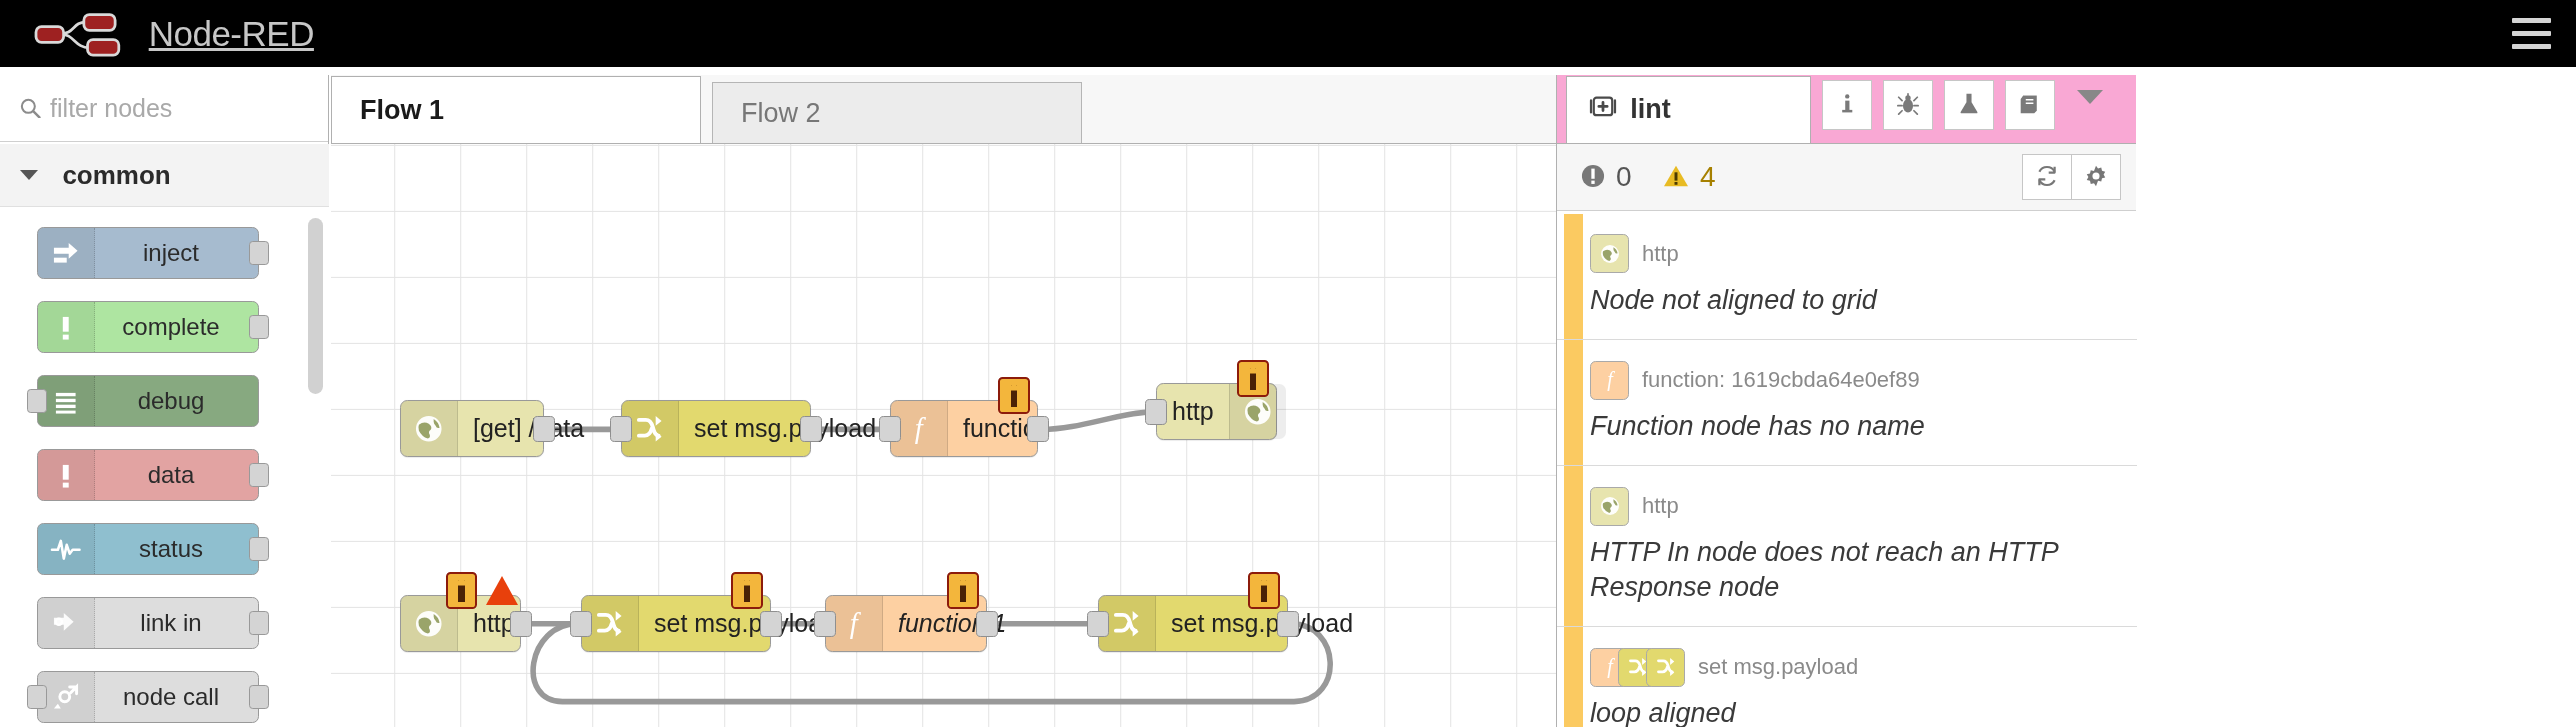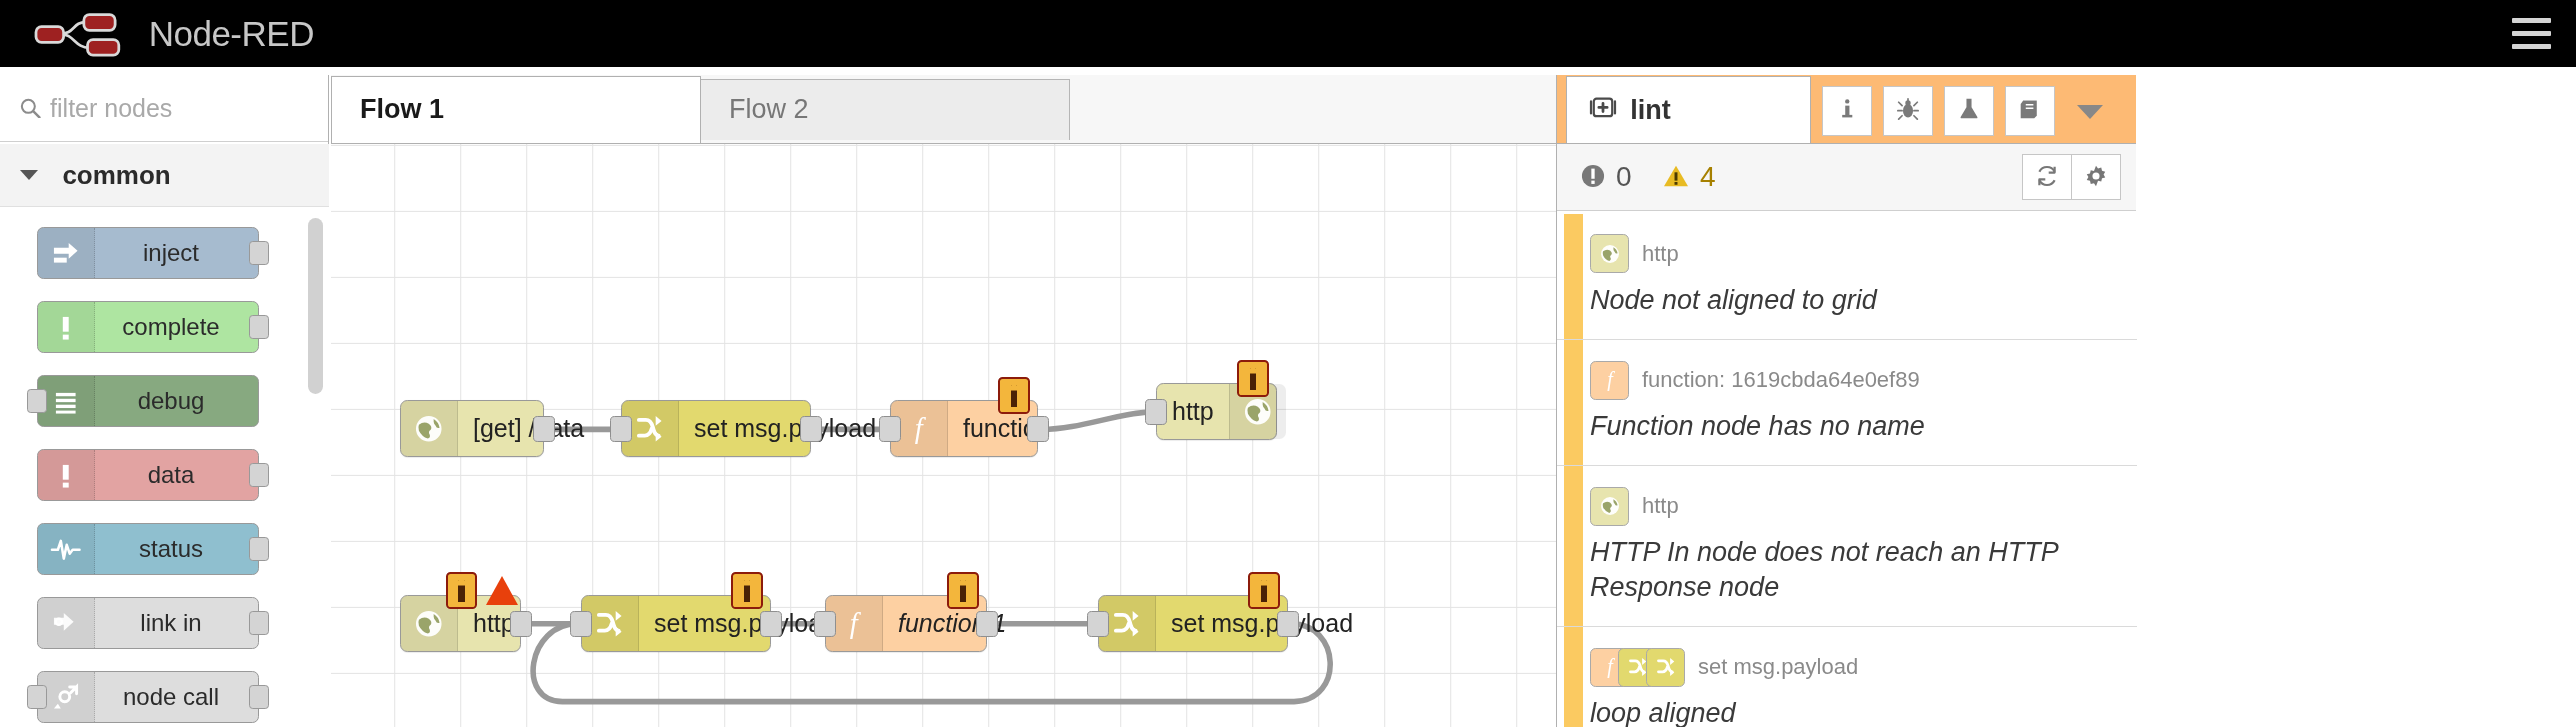--- a/index.html
+++ b/index.html
@@ -14,21 +14,21 @@
   #header {
     position: absolute; top: 0; left: 0;
     width: 2576px; height: 67px;
     background: #000000;
     display: flex; align-items: center;
   }
   #brand { display: flex; align-items: center; margin-left: 32px; }
   #brand-logo { width: 100px; height: 46px; }
   #brand-title {
     color: #c7c7c7; font-size: 35px; letter-spacing: -0.5px;
-    margin-left: 16.7px; font-weight: 400;
+    margin-left: 16.7px; font-weight: 400; text-decoration: underline;
   }
   #header-right {
     margin-left: auto; display: flex; align-items: center; height: 100%;
   }
   #deploy-btn {
     display: flex; align-items: center;
     background: #3b3b3b; height: 56px; border-radius: 2.8px;
     padding: 0 0 0 13px; margin-right: 16.7px; cursor: default;
   }
   #deploy-icon { width: 54px; height: 31.5px; opacity: .55; }
@@ -103,21 +103,21 @@
     position: absolute; right: 5.6px; top: 74px; width: 15px; height: 176px;
     background: #c9c9c9; border-radius: 7.4px; opacity: .85;
   }
 
   
   #center {
     position: absolute; left: 331px; top: 0; width: 1664px; height: 661px; background: #fff;
   }
   #tabbar {
     height: 69px; background: #f7f7f7; border-bottom: 1.9px solid #b0b0b0;
-    display: flex; align-items: center; position: relative;
+    display: flex; align-items: flex-end; position: relative; gap: 12px;
   }
   .tab {
     height: 61px; min-width: 370px; display: flex; align-items: center;
     padding: 0 28px; border: 0.9px solid #b5b5b5; border-bottom: none;
     margin-right: -0.9px; font-size: 27px;
   }
   .tab.active {
     background: #fff; color: #1a1a1a; font-weight: bold; height: 67px;
     border-color: #b0b0b0; position: relative; z-index: 2;
   }
@@ -197,22 +197,22 @@
   }
 
   svg.wires { position: absolute; inset: 0; width: 1664px; height: 593px; pointer-events: none; }
 
   
   #sidebar {
     position: absolute; right: 0; top: 0; width: 580px; height: 661px;
     background: #fff; border-left: 1.9px solid #b0b0b0;
   }
   #sb-tabrow {
-    height: 69px; background: #fdba74; border-bottom: 1.9px solid #b0b0b0;
-    display: flex; align-items: flex-end; padding-left: 9.3px;
+    height: 69px; background: #f9a8d4; border-bottom: 1.9px solid #b0b0b0;
+    display: flex; align-items: center; padding-left: 9.3px;
   }
   #sb-tab-lint {
     height: 67px; background: #fff; border: 0.9px solid #b0b0b0; border-bottom: none;
     display: flex; align-items: center; padding: 0 31.5px 0 22px; gap: 13px;
     font-size: 27px; font-weight: bold; color: #333; min-width: 245px;
   }
   .sb-icon-btn {
     width: 50px; height: 50px; border: 0.9px solid #c6c6c6; background: #fff;
     display: flex; align-items: center; justify-content: center; margin: 0 0 7.4px 11px;
     cursor: pointer;

